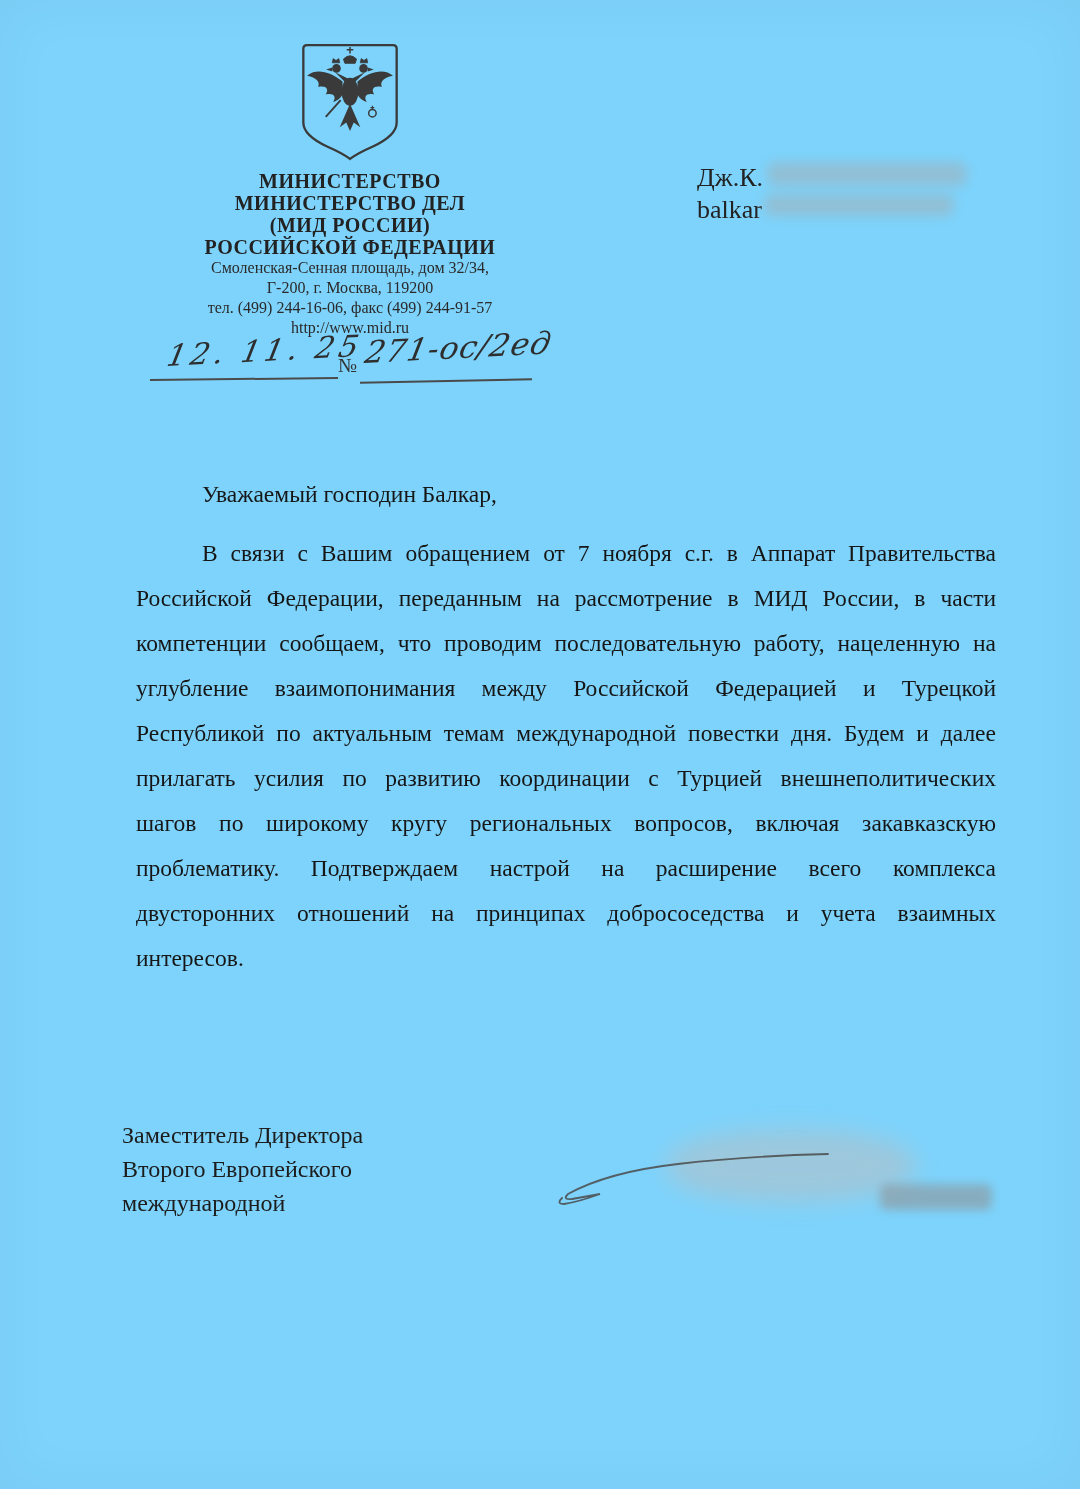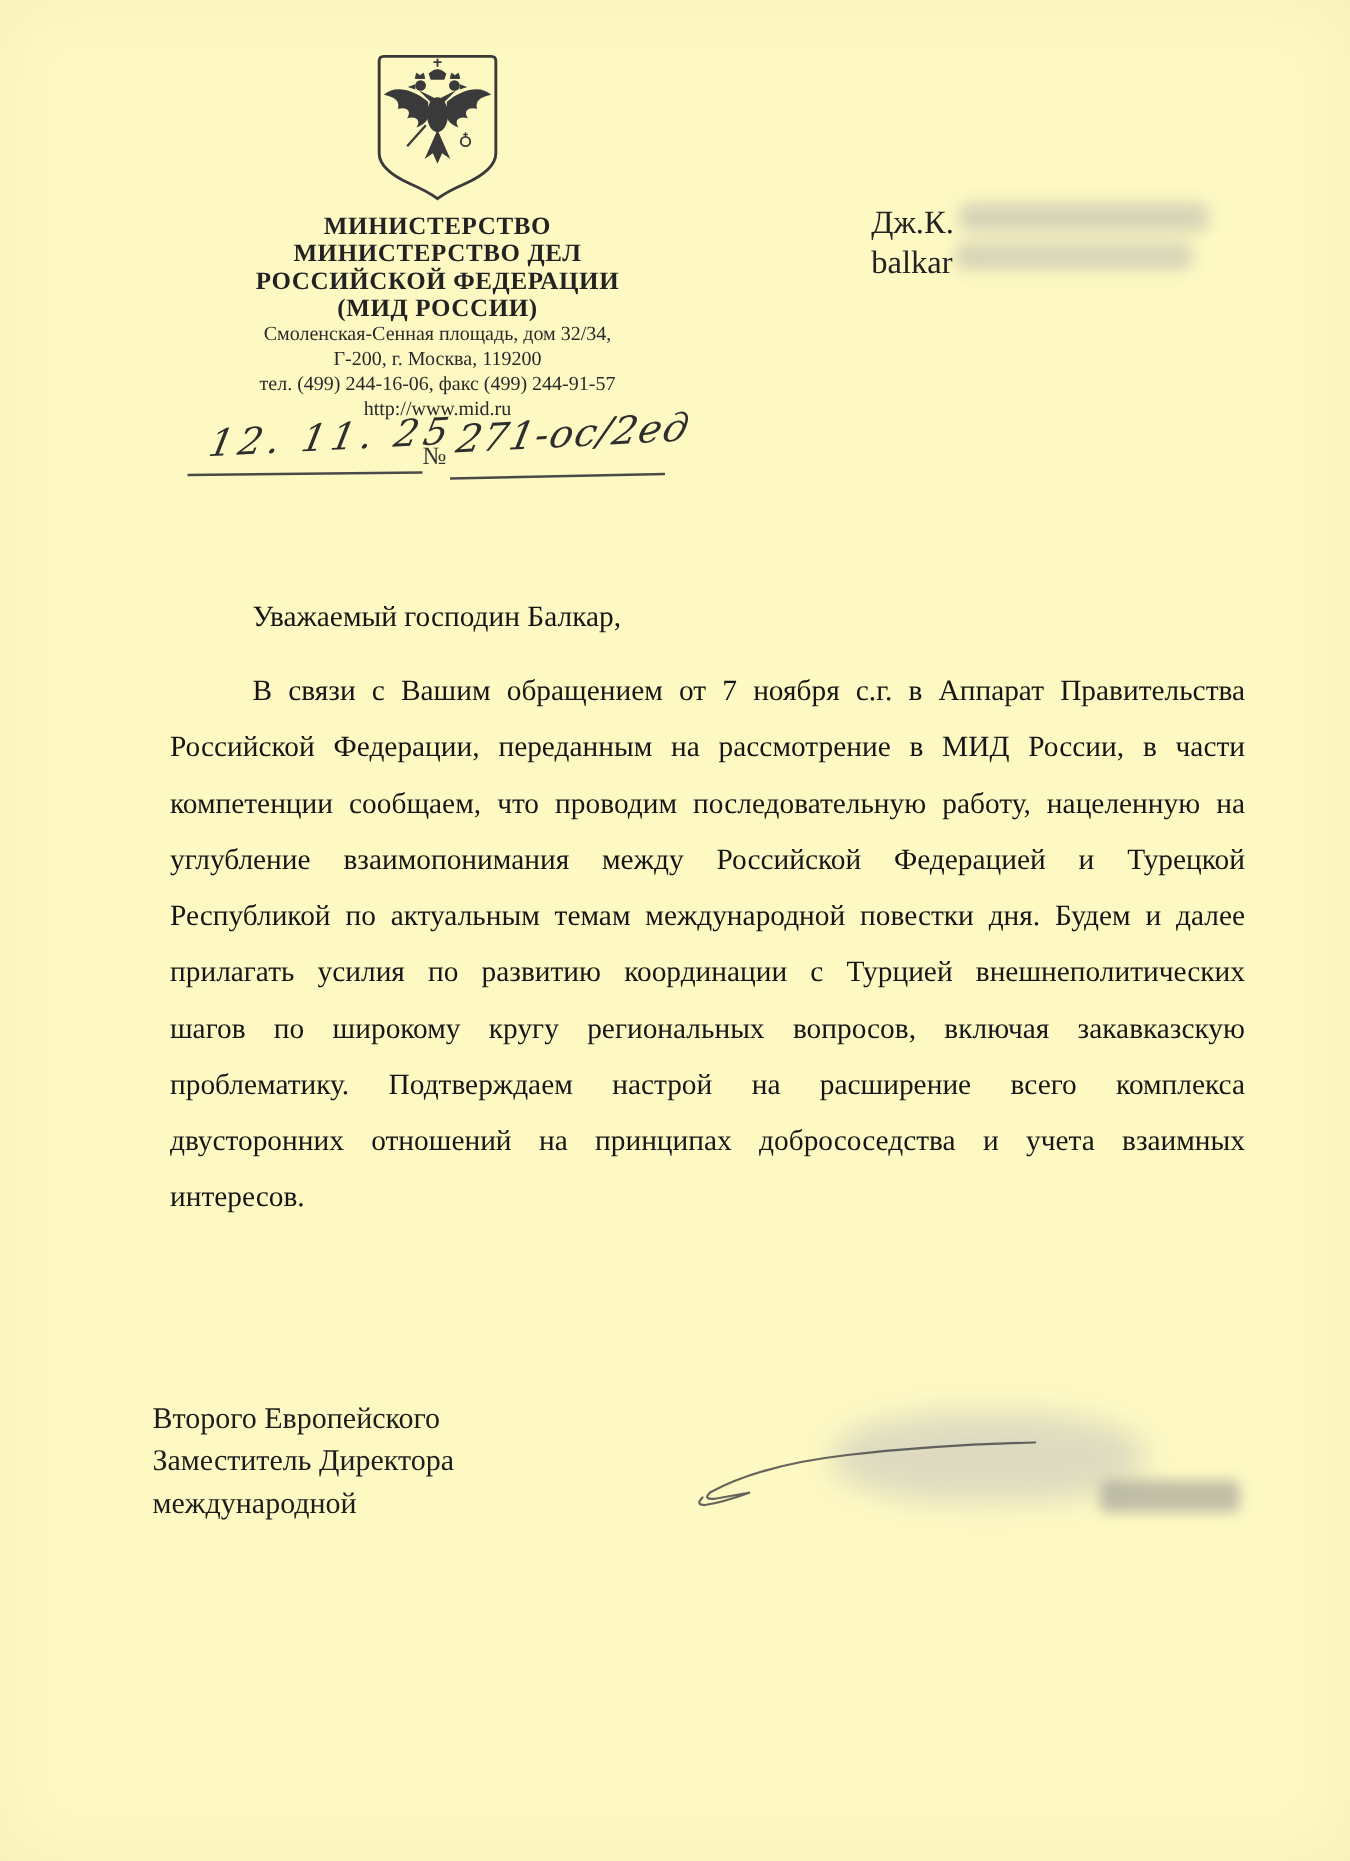--- a/index.html
+++ b/index.html
@@ -1,19 +1,19 @@
 <!DOCTYPE html>
 <html><head>
 <meta charset="utf-8">
 <style>
   html,body{margin:0;padding:0;background:#e9e9e9;}
   .page{
     position:relative;
     width:1080px;height:1489px;
-    background:#fef9c3;
+    background:#7dd3fc;
     font-family:"Liberation Serif", serif;
     color:#1e1e1e;
     overflow:hidden;
     box-shadow:inset 0 0 60px rgba(0,0,0,0.04);
   }
 
   
   .letterhead{position:absolute;left:140px;top:38px;width:420px;text-align:center;}
   .crest{width:112px;height:128px;margin:0 auto 4px auto;}
   .ministry{font-weight:bold;font-size:20px;line-height:22px;letter-spacing:0.5px;color:#222;}
@@ -107,22 +107,22 @@
           <path d="M50,64 L34,82" fill="none" stroke-width="2"></path>
 
           <circle cx="84" cy="78" r="4" fill="none" stroke-width="1.6"></circle>
           <path d="M84,74 v-4 M82,72 h4" fill="none" stroke-width="1.2"></path>
         </g>
       </svg>
     </div>
     <div class="ministry">
       <div>МИНИСТЕРСТВО</div>
       <div>МИНИСТЕРСТВО ДЕЛ</div>
+      <div>(МИД РОССИИ)</div>
       <div>РОССИЙСКОЙ ФЕДЕРАЦИИ</div>
-      <div>(МИД РОССИИ)</div>
     </div>
     <div class="addr">
       <div>Смоленская-Сенная площадь, дом 32/34,</div>
       <div>Г-200, г. Москва, 119200</div>
       <div>тел. (499) 244-16-06, факс (499) 244-91-57</div>
       <div>http://www.mid.ru</div>
     </div>
   </div>
 
   <div class="ref-row">
@@ -143,22 +143,22 @@
       <span class="blur blur-email"></span>
     </div>
   </div>
 
   <div class="body-text">
     <p>Уважаемый господин Балкар,</p>
     <p class="para-main">В связи с Вашим обращением от 7 ноября с.г. в Аппарат Правительства Российской Федерации, переданным на рассмотрение в МИД России, в части компетенции сообщаем, что проводим последовательную работу, нацеленную на углубление взаимопонимания между Российской Федерацией и Турецкой Республикой по актуальным темам международной повестки дня. Будем и далее прилагать усилия по развитию координации с Турцией внешнеполитических шагов по широкому кругу региональных вопросов, включая закавказскую проблематику. Подтверждаем настрой на расширение всего комплекса двусторонних отношений на принципах добрососедства и  учета взаимных интересов.</p>
   </div>
 
   <div class="sig-title">
+    <div>Заместитель Директора</div>
     <div>Второго Европейского</div>
-    <div>Заместитель Директора</div>
     <div>международной</div>
   </div>
 
   <div class="sig-area">
     <div class="blur-signature"></div>
     <svg class="sig-stroke" viewBox="0 0 290 80">
       <path d="M14,62 Q8,68 16,68 Q30,66 52,58 L24,63 Q14,64 20,58 Q60,36 130,28 Q200,20 280,18" fill="none" stroke="#4a4a4a" stroke-width="1.8" stroke-linecap="round" opacity="0.85"></path>
     </svg>
     <div class="blur-signer-name"></div>
   </div>

